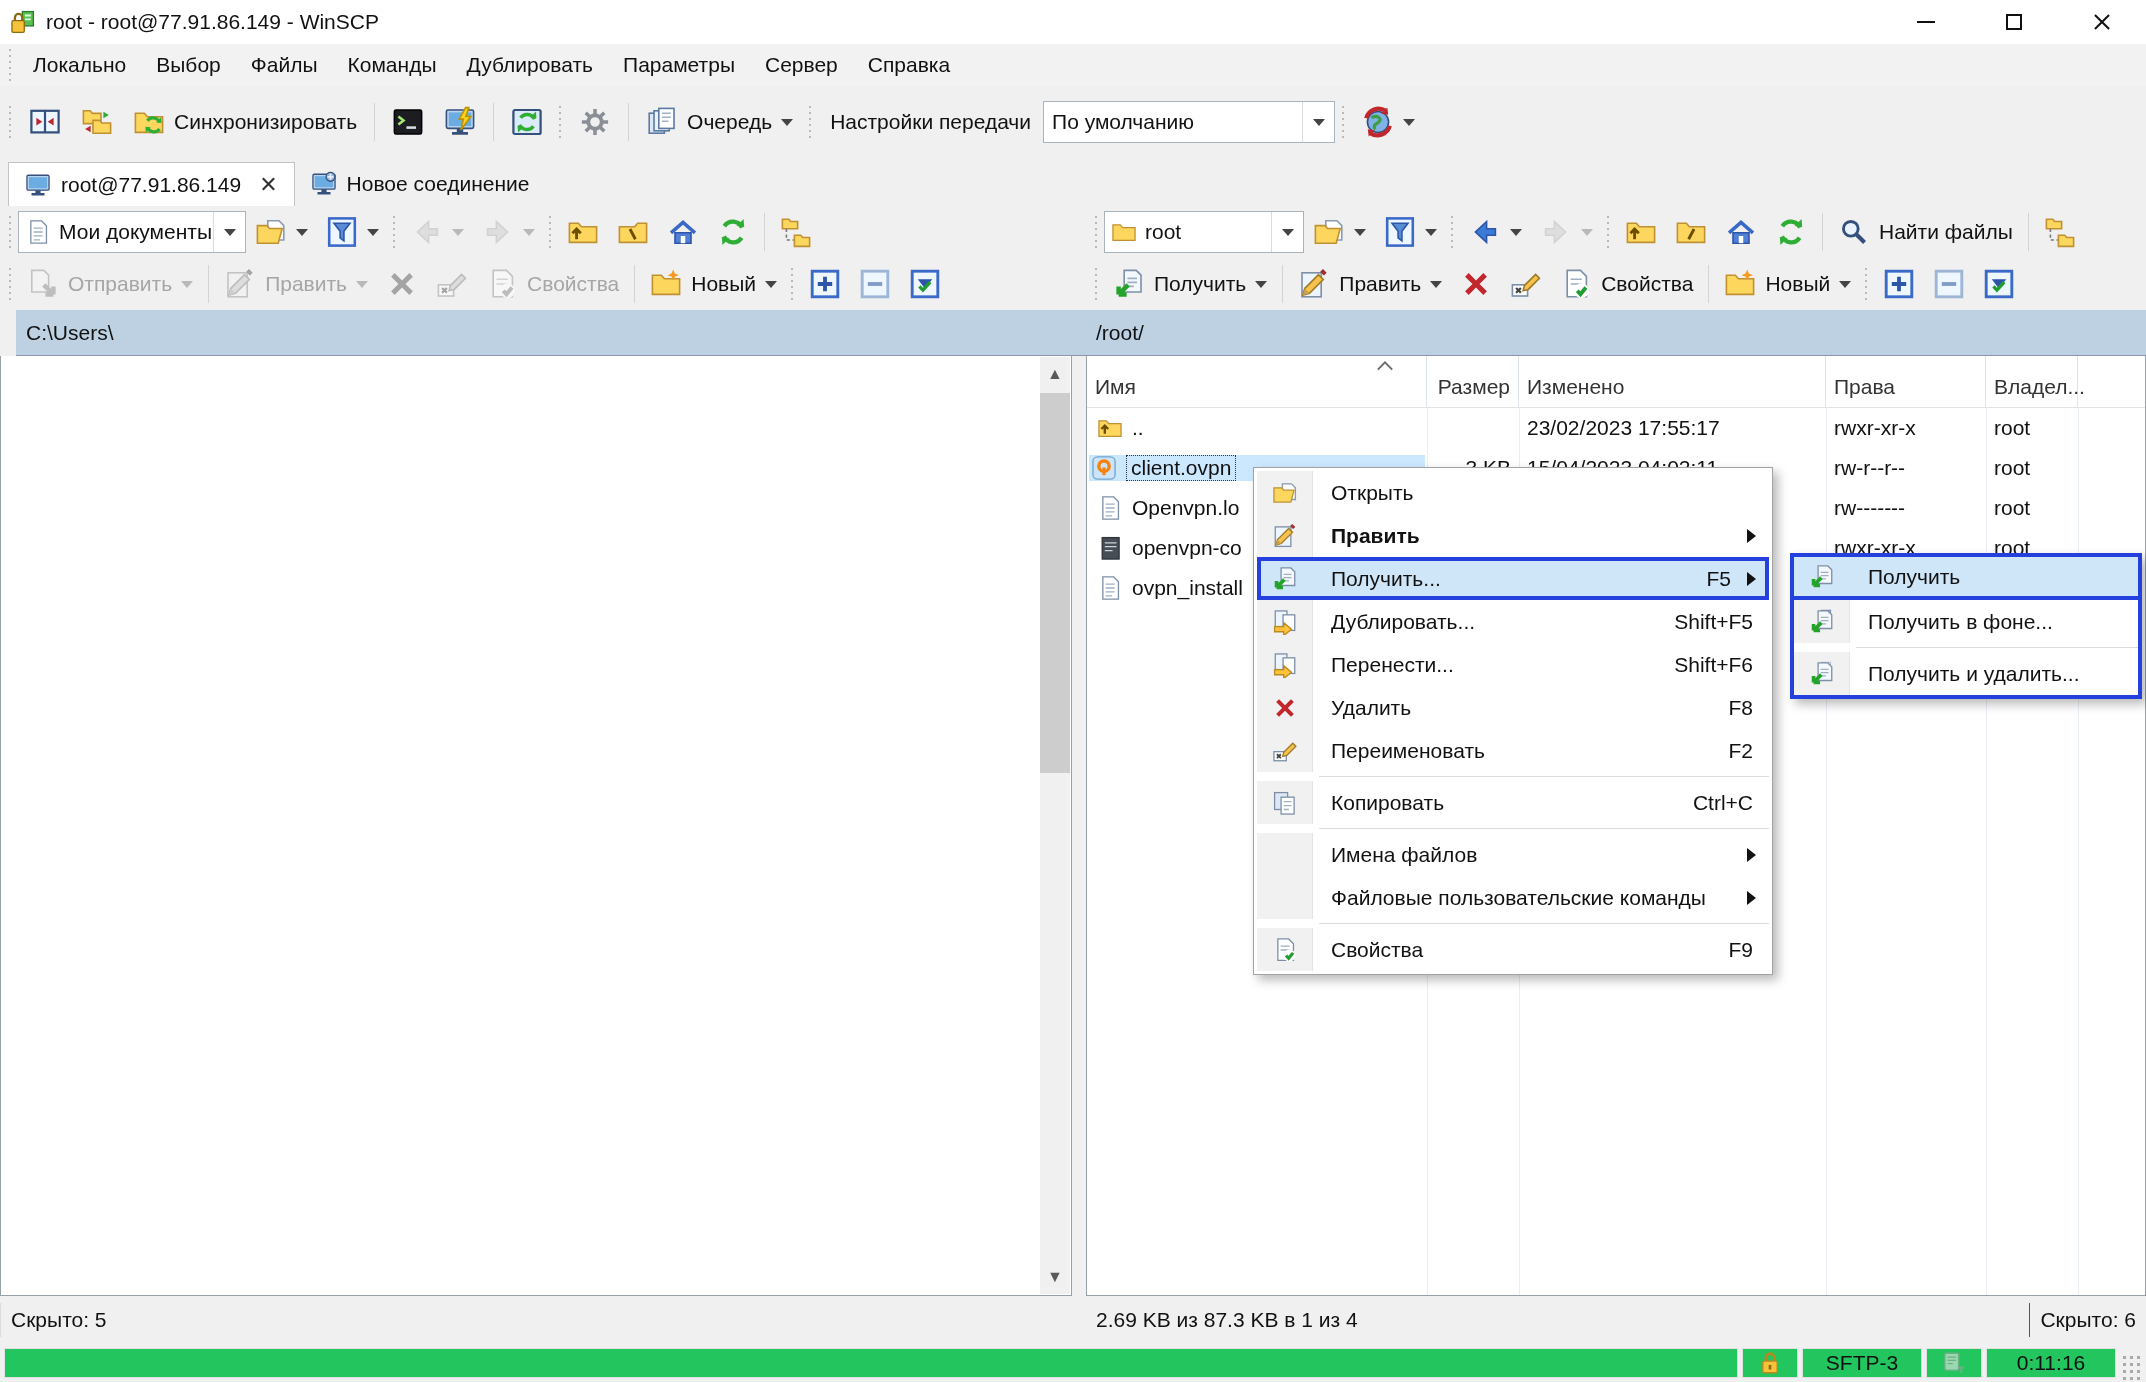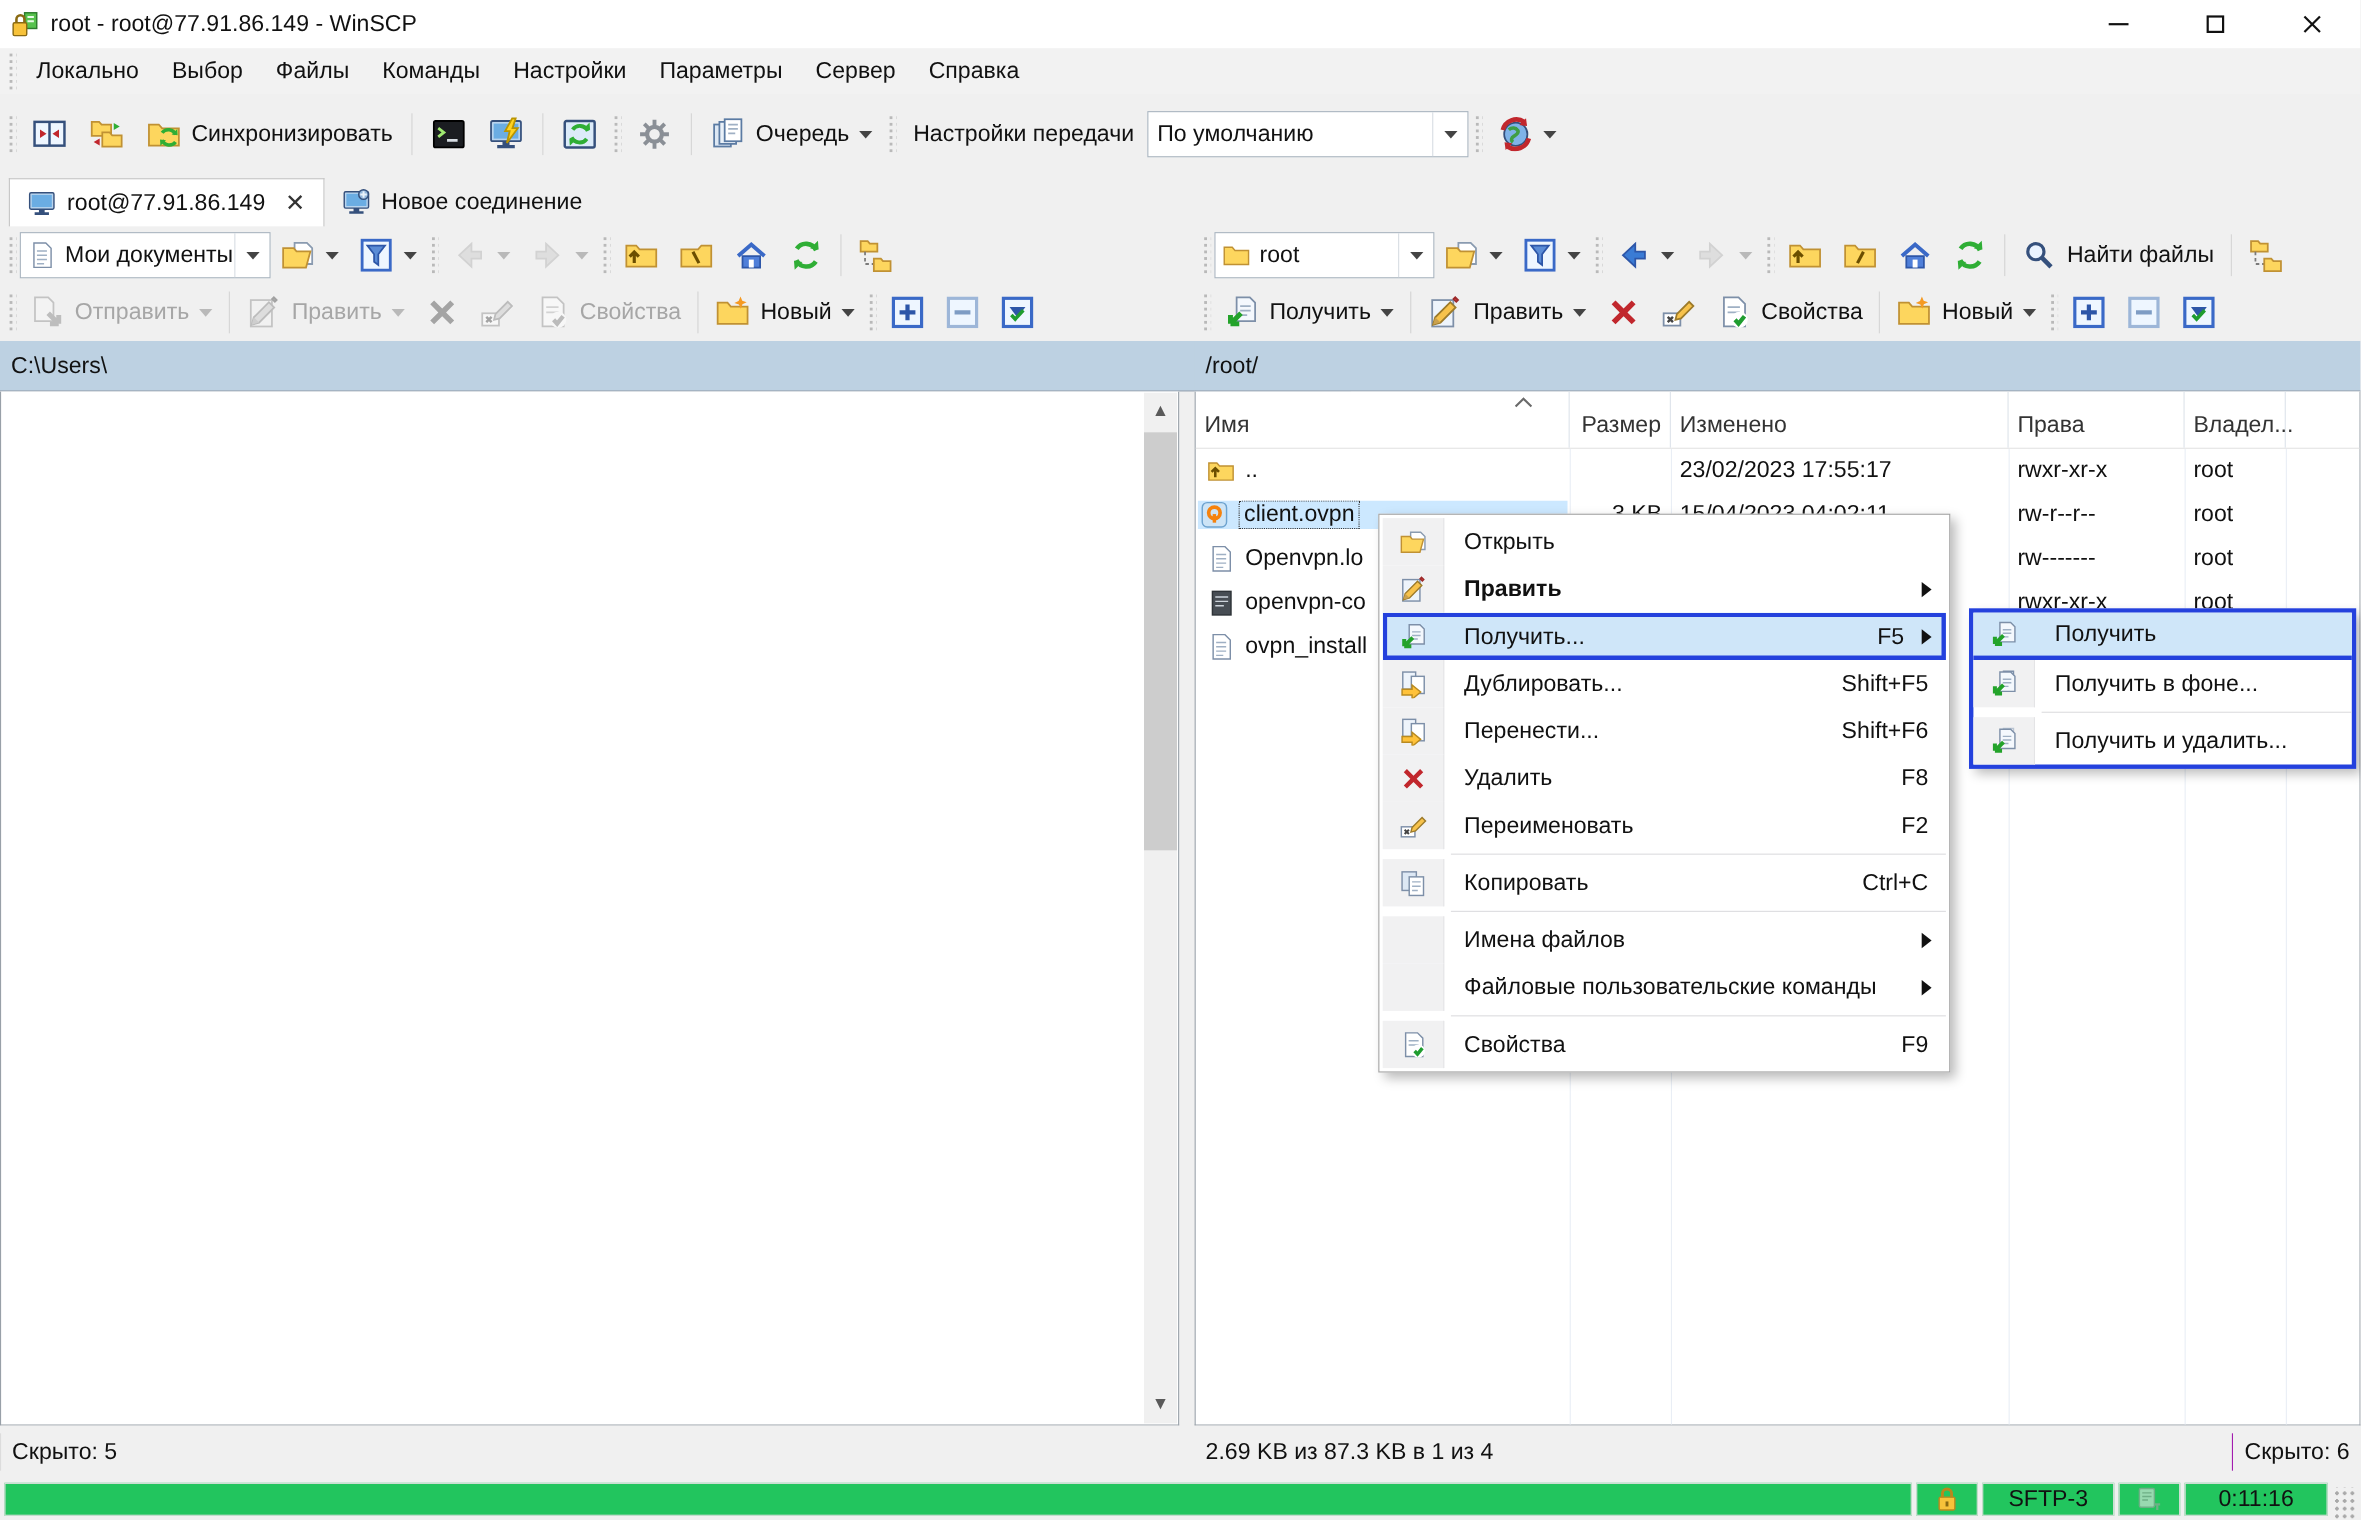--- a/index.html
+++ b/index.html
@@ -48,21 +48,21 @@
   .tabclose { font-size:22px; color:#333; margin-left:8px; }
 
   .ptb1 { top:206px; height:52px; background:#f0f0f0; }
   .ptb2 { top:258px; height:52px; background:#f0f0f0; }
   .half-l { position:absolute; left:0; width:1072px; top:0; bottom:0; display:flex; align-items:center; padding-left:4px; }
   .half-r { position:absolute; left:1086px; right:0; top:0; bottom:0; display:flex; align-items:center; padding-left:4px; }
 
   
   .pathrow { top:310px; height:46px; }
   .pathbar { background:#bdd1e2; height:100%; display:flex; align-items:center; padding-left:10px; border-bottom:1px solid #8d97a3; }
-  .pb-l { position:absolute; left:0; width:1228px; top:0; bottom:0; }
+  .pb-l { position:absolute; left:16px; width:1228px; top:0; bottom:0; }
   .pb-r { position:absolute; left:1086px; right:0; top:0; bottom:0; }
 
   
   .filerow { top:356px; bottom:86px; background:#f0f0f0; }
   .fpanel { position:absolute; top:0; bottom:0; background:#fff; border:1px solid #98a0a8; border-top:none; }
   .fp-l { left:0; width:1072px; }
   .fp-r { left:1086px; right:0; }
 
   
   .vscroll { position:absolute; top:1px; bottom:1px; right:1px; width:30px; background:#f0f0f0; }
@@ -348,21 +348,21 @@
       </div>
   </div>
 </div>
 
 <div class="band menubar">
   <span class="grip"></span>
   <span class="mitem">Локально</span>
   <span class="mitem">Выбор</span>
   <span class="mitem">Файлы</span>
   <span class="mitem">Команды</span>
-  <span class="mitem">Настройки</span>
+  <span class="mitem">Дублировать</span>
   <span class="mitem">Параметры</span>
   <span class="mitem">Сервер</span>
   <span class="mitem">Справка</span>
 </div>
 
 <div class="band toolbar">
   <span class="grip"></span>
   <div class="tbtn">
       <svg class="ico">
         <use href="#i-split"></use>

